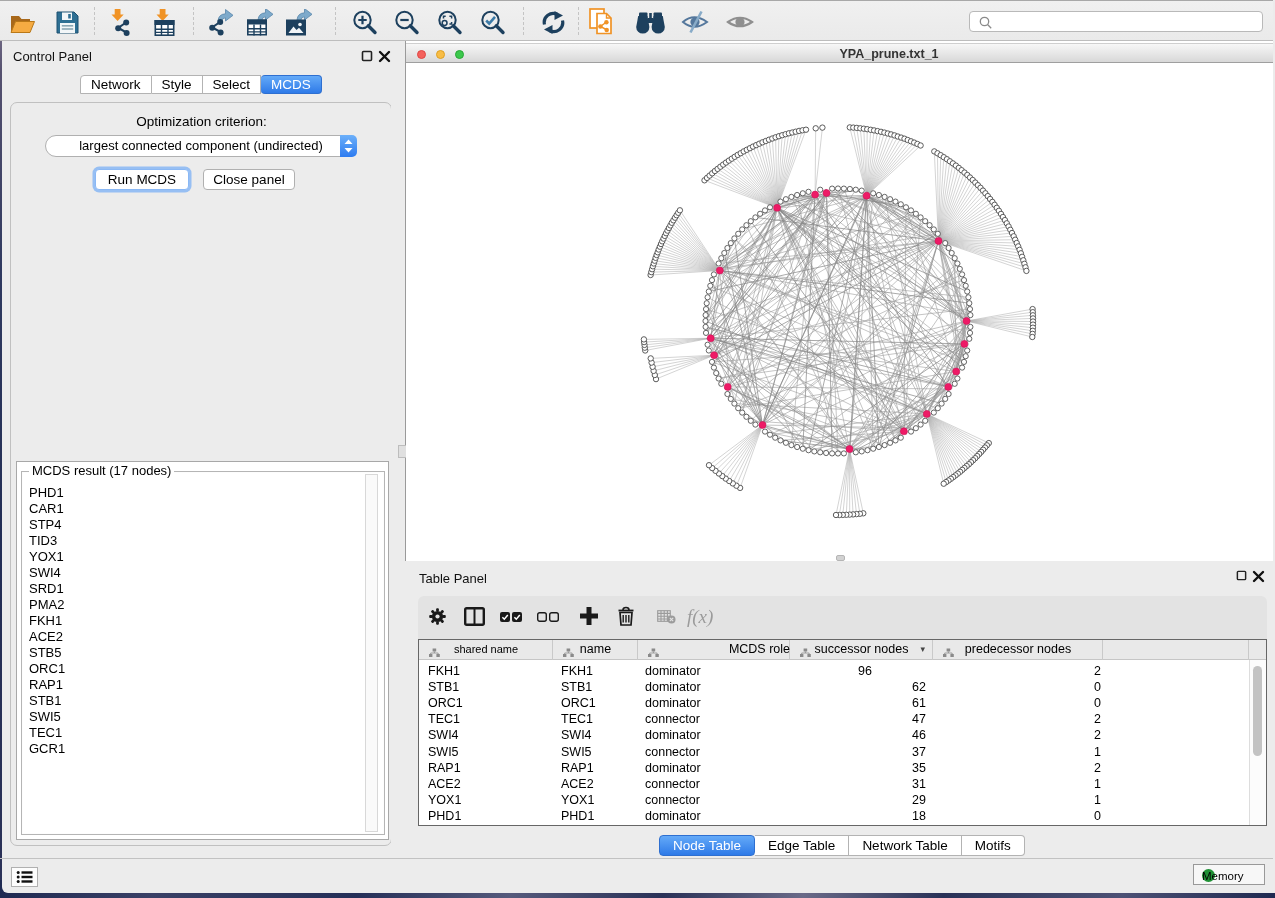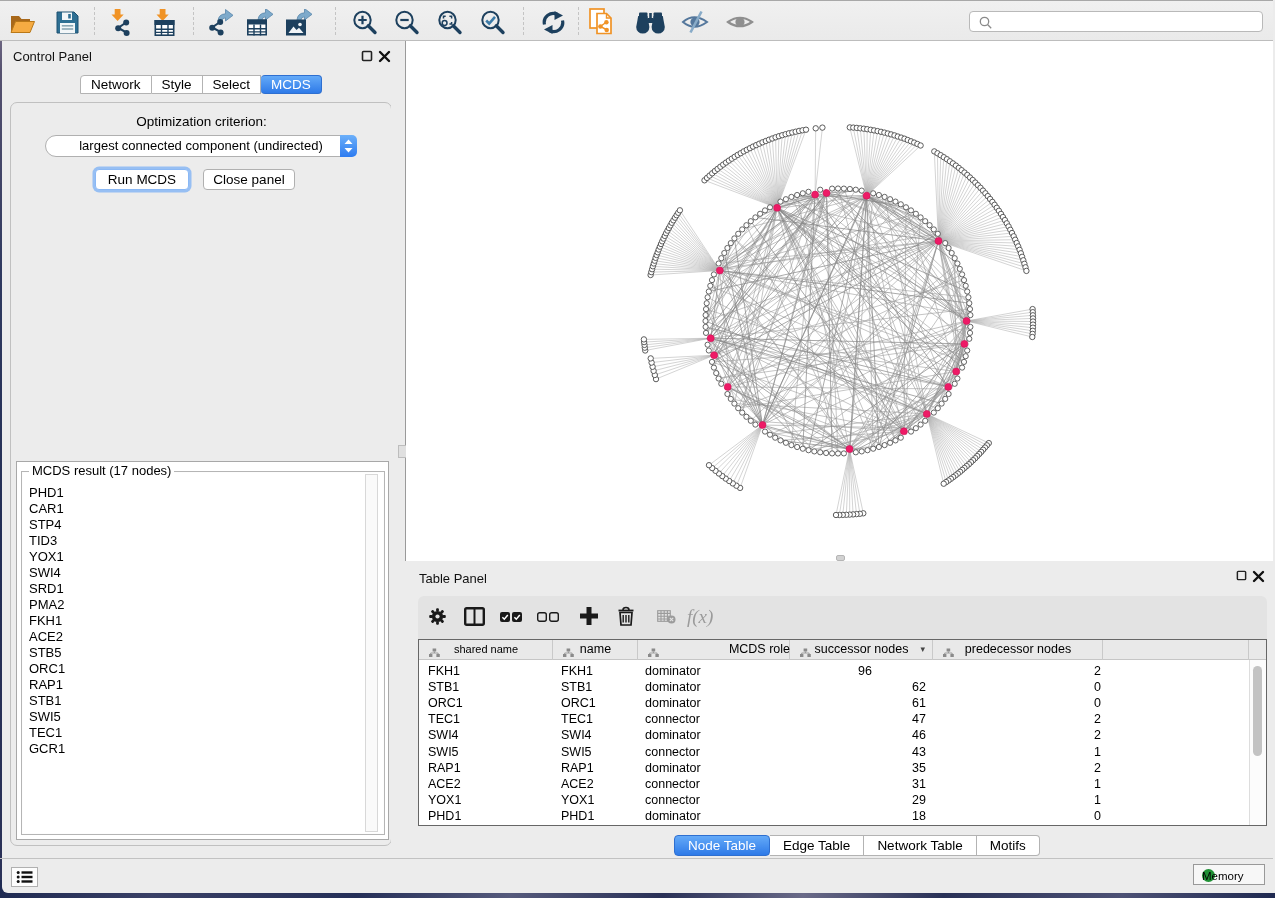--- a/index.html
+++ b/index.html
@@ -75,21 +75,21 @@
   background:#fff; border:1px solid #666; font-size:12px; }
 #tp-head { position:absolute; left:0; top:0; width:847px; height:20px;
   background:#e9e9e9; border-bottom:1px solid #c6c6c6; }
 .th { position:absolute; top:0; height:20px; border-right:1px solid #c9c9c9;
   font-size:12.5px; color:#000; text-align:center; line-height:19px; }
 .rowtxt { position:absolute; font-size:12.5px; color:#000; line-height:16.3px; white-space:pre; }
 #tp-scroll { position:absolute; right:0px; top:20px; width:17px; height:165px;
   background:#fcfcfc; border-left:1px solid #ddd; }
 #tp-thumb { position:absolute; left:3px; top:6px; width:9px; height:90px;
   background:#c3c3c3; border-radius:5px; }
-#bottabs { position:absolute; left:254px; top:274px; height:21px; display:flex; font-size:13.5px;margin-left:15px; }
+#bottabs { position:absolute; left:254px; top:274px; height:21px; display:flex; font-size:13.5px; }
 #bottabs .tab { height:21px; line-height:20px; padding:0 13px; }
 
 #statusline { position:absolute; left:0; top:858px; width:1273px; border-top:1px solid #c2c2c2; }
 #stat-left { position:absolute; left:11px; top:867px; width:27px; height:20px;
   background:#fdfdfd; border:1px solid #b0b0b0; }
 #memory { position:absolute; left:1193px; top:864px; width:72px; height:21px;
   background:#f7f7f7; border:1px solid #999; font-size:11.5px; color:#000; }
 </style>
 </head>
 <body>
@@ -261,20 +261,26 @@
     <div id="mcds-legend">MCDS result (17 nodes)</div>
     <div id="mcds-list">PHD1<br>CAR1<br>STP4<br>TID3<br>YOX1<br>SWI4<br>SRD1<br>PMA2<br>FKH1<br>ACE2<br>STB5<br>ORC1<br>RAP1<br>STB1<br>SWI5<br>TEC1<br>GCR1</div>
     <div id="mcds-scroll"></div>
   </div>
 </div>
 <div id="vsplit">
     <div id="vsplit-h"></div>
   </div>
 
 <div id="net">
+  <div id="net-title">
+    <div class="tl" style="left:10.5px;background:#f4615c;border:0.5px solid #df4744"></div>
+    <div class="tl" style="left:29.5px;background:#f8bd46;border:0.5px solid #dfa023"></div>
+    <div class="tl" style="left:48.5px;background:#3cc84c;border:0.5px solid #27a835"></div>
+    <div class="t">YPA_prune.txt_1</div>
+  </div>
   <div id="net-canvas">
       <svg width="868" height="497" viewBox="0 0 868 497" style="position:absolute;left:0;top:0">
 <path stroke="#b0b0b0" stroke-width="0.55" fill="none" d="M371.1 143.8L298.5 116.3M371.1 143.8L301.0 113.9M371.1 143.8L303.6 111.6M371.1 143.8L306.2 109.3M371.1 143.8L308.9 107.0M371.1 143.8L311.6 104.9M371.1 143.8L314.4 102.7M371.1 143.8L317.2 100.6M371.1 143.8L320.0 98.6M371.1 143.8L322.9 96.6M371.1 143.8L325.8 94.7M371.1 143.8L328.7 92.8M371.1 143.8L331.7 90.9M371.1 143.8L334.7 89.2M371.1 143.8L337.7 87.4M371.1 143.8L340.8 85.8M371.1 143.8L343.9 84.2M371.1 143.8L347.0 82.6M371.1 143.8L350.2 81.1M371.1 143.8L353.3 79.7M371.1 143.8L356.5 78.3M371.1 143.8L359.8 77.0M371.1 143.8L363.0 75.7M371.1 143.8L366.3 74.5M371.1 143.8L369.6 73.3M371.1 143.8L372.9 72.2M371.1 143.8L376.2 71.2M371.1 143.8L379.6 70.2M371.1 143.8L382.9 69.3M371.1 143.8L386.3 68.5M371.1 143.8L389.7 67.7M371.1 143.8L393.1 66.9M371.1 143.8L396.5 66.3M371.1 143.8L400.0 65.7M409.1 130.6L409.7 64.3M409.1 130.6L416.4 63.6M460.6 131.7L443.8 63.4M460.6 131.7L447.3 63.6M460.6 131.7L450.8 63.9M460.6 131.7L454.3 64.3M460.6 131.7L457.8 64.7M460.6 131.7L461.2 65.2M460.6 131.7L464.7 65.8M460.6 131.7L468.1 66.4M460.6 131.7L471.6 67.1M460.6 131.7L475.0 67.8M460.6 131.7L478.4 68.6M460.6 131.7L481.8 69.5M460.6 131.7L485.1 70.4M460.6 131.7L488.5 71.4M460.6 131.7L491.8 72.5M460.6 131.7L495.2 73.6M460.6 131.7L498.5 74.7M460.6 131.7L501.7 76.0M460.6 131.7L505.0 77.3M460.6 131.7L508.2 78.6M460.6 131.7L511.4 80.0M460.6 131.7L514.6 81.5M532.5 176.9L528.3 87.4M532.5 176.9L531.5 89.3M532.5 176.9L534.7 91.2M532.5 176.9L537.8 93.2M532.5 176.9L540.9 95.2M532.5 176.9L543.9 97.3M532.5 176.9L546.9 99.4M532.5 176.9L549.9 101.6M532.5 176.9L552.8 103.9M532.5 176.9L555.6 106.2M532.5 176.9L558.5 108.6M532.5 176.9L561.3 111.0M532.5 176.9L564.0 113.5M532.5 176.9L566.7 116.0M532.5 176.9L569.3 118.6M532.5 176.9L571.9 121.2M532.5 176.9L574.5 123.8M532.5 176.9L577.0 126.6M532.5 176.9L579.4 129.3M532.5 176.9L581.8 132.1M532.5 176.9L584.1 135.0M532.5 176.9L586.4 137.9M532.5 176.9L588.6 140.8M532.5 176.9L590.8 143.8M532.5 176.9L592.9 146.8M532.5 176.9L595.0 149.9M532.5 176.9L596.9 153.0M532.5 176.9L598.9 156.1M532.5 176.9L600.8 159.3M532.5 176.9L602.6 162.5M532.5 176.9L604.3 165.8M532.5 176.9L606.0 169.0M532.5 176.9L607.7 172.3M532.5 176.9L609.2 175.7M532.5 176.9L610.7 179.0M532.5 176.9L612.2 182.4M532.5 176.9L613.6 185.8M532.5 176.9L614.9 189.3M532.5 176.9L616.1 192.8M532.5 176.9L617.3 196.3M532.5 176.9L618.4 199.8M532.5 176.9L619.5 203.3M532.5 176.9L620.4 206.9M560.5 257.0L626.6 245.1M560.5 257.0L626.8 248.2M560.5 257.0L626.9 251.3M560.5 257.0L627.0 254.4M560.5 257.0L627.0 257.5M560.5 257.0L627.0 260.6M560.5 257.0L626.9 263.7M560.5 257.0L626.8 266.8M560.5 257.0L626.6 269.9M560.5 257.0L626.3 273.0M520.8 349.9L582.8 379.1M520.8 349.9L580.9 381.3M520.8 349.9L579.0 383.5M520.8 349.9L577.1 385.7M520.8 349.9L575.2 387.9M520.8 349.9L573.2 390.0M520.8 349.9L571.2 392.1M520.8 349.9L569.2 394.2M520.8 349.9L567.1 396.2M520.8 349.9L565.0 398.2M520.8 349.9L562.9 400.2M520.8 349.9L560.7 402.1M520.8 349.9L558.5 404.0M520.8 349.9L556.3 405.9M520.8 349.9L554.1 407.8M520.8 349.9L551.8 409.6M520.8 349.9L549.5 411.4M520.8 349.9L547.2 413.1M520.8 349.9L544.9 414.8M520.8 349.9L542.5 416.5M520.8 349.9L540.1 418.1M520.8 349.9L537.7 419.7M443.5 385.0L457.3 449.3M443.5 385.0L453.9 449.8M443.5 385.0L450.5 450.1M443.5 385.0L447.1 450.4M443.5 385.0L443.7 450.6M443.5 385.0L440.3 450.8M443.5 385.0L436.8 450.9M443.5 385.0L433.4 451.0M443.5 385.0L430.0 451.0M356.5 361.0L334.1 423.9M356.5 361.0L330.4 421.7M356.5 361.0L326.8 419.4M356.5 361.0L323.2 417.0M356.5 361.0L319.7 414.6M356.5 361.0L316.3 412.1M356.5 361.0L312.9 409.5M356.5 361.0L309.5 406.8M356.5 361.0L306.2 404.1M356.5 361.0L303.0 401.2M308.1 291.2L250.0 315.1M308.1 291.2L248.8 311.0M308.1 291.2L247.6 306.9M308.1 291.2L246.6 302.8M308.1 291.2L245.6 298.6M308.1 291.2L244.7 294.4M304.7 274.2L239.2 286.5M304.7 274.2L238.8 283.7M304.7 274.2L238.5 280.9M304.7 274.2L238.1 278.1M304.7 274.2L237.9 275.4M313.8 206.5L244.6 211.0M313.8 206.5L245.3 208.1M313.8 206.5L246.1 205.2M313.8 206.5L246.9 202.3M313.8 206.5L247.8 199.5M313.8 206.5L248.7 196.7M313.8 206.5L249.6 193.8M313.8 206.5L250.6 191.0M313.8 206.5L251.7 188.3M313.8 206.5L252.7 185.5M313.8 206.5L253.9 182.7M313.8 206.5L255.0 180.0M313.8 206.5L256.2 177.3M313.8 206.5L257.5 174.6M313.8 206.5L258.8 171.9M313.8 206.5L260.1 169.2M313.8 206.5L261.5 166.6M313.8 206.5L262.9 164.0M313.8 206.5L264.4 161.4M313.8 206.5L265.8 158.8M313.8 206.5L267.4 156.3M313.8 206.5L269.0 153.7M313.8 206.5L270.6 151.2M313.8 206.5L272.2 148.8M313.8 206.5L273.9 146.3"></path>
 <path stroke="#9d9d9d" stroke-width="0.6" fill="none" d="M371.1 143.8L472.9 383.0M371.1 143.8L559.7 292.2M371.1 143.8L307.9 303.6M371.1 143.8L321.4 330.0M371.1 143.8L432.0 389.5M371.1 143.8L505.0 367.6M371.1 143.8L449.8 125.7M371.1 143.8L500.0 370.7M371.1 143.8L328.4 339.6M371.1 143.8L467.2 384.7M371.1 143.8L304.3 292.2M371.1 143.8L306.0 216.1M371.1 143.8L563.3 274.8M371.1 143.8L299.6 251.1M371.1 143.8L489.5 376.4M371.1 143.8L321.4 184.0M371.1 143.8L344.8 157.2M371.1 143.8L299.6 262.9M371.1 143.8L336.2 348.6M371.1 143.8L564.4 251.1M409.1 130.6L318.3 325.0M409.1 130.6L301.6 233.3M409.1 130.6L514.6 360.6M409.1 130.6L315.3 319.8M409.1 130.6L489.5 376.4M409.1 130.6L385.4 132.9M409.1 130.6L299.6 251.1M409.1 130.6L494.8 140.3M409.1 130.6L364.0 143.3M409.1 130.6L369.2 140.3M409.1 130.6L349.4 153.4M409.1 130.6L336.2 348.6M409.1 130.6L523.6 352.8M409.1 130.6L385.4 381.1M420.5 129.0L312.6 199.5M420.5 129.0L332.2 344.2M420.5 129.0L542.6 184.0M420.5 129.0L432.0 389.5M420.5 129.0L306.0 297.9M420.5 129.0L563.3 239.2M420.5 129.0L359.0 146.4M460.6 131.7L509.9 149.8M460.6 131.7L561.2 227.5M460.6 131.7L564.0 268.9M460.6 131.7L467.2 384.7M460.6 131.7L300.0 268.9M460.6 131.7L336.2 165.4M460.6 131.7L302.8 227.5M460.6 131.7L494.8 140.3M460.6 131.7L564.5 257.0M460.6 131.7L523.6 161.2M460.6 131.7L359.0 146.4M460.6 131.7L443.9 389.0M460.6 131.7L563.3 239.2M460.6 131.7L505.0 367.6M460.6 131.7L545.7 189.0M460.6 131.7L542.6 330.0M460.6 131.7L312.6 199.5M460.6 131.7L414.2 388.3M532.5 176.9L300.7 274.8M532.5 176.9L561.2 227.5M532.5 176.9L449.8 125.7M532.5 176.9L332.2 344.2M532.5 176.9L344.8 356.8M532.5 176.9L310.2 204.9M532.5 176.9L414.2 125.7M532.5 176.9L374.5 137.6M532.5 176.9L472.9 131.0M532.5 176.9L489.5 137.6M532.5 176.9L461.5 386.2M532.5 176.9L321.4 330.0M532.5 176.9L556.1 303.6M532.5 176.9L385.4 381.1M532.5 176.9L564.0 268.9M532.5 176.9L299.5 257.0M532.5 176.9L467.2 384.7M532.5 176.9L564.5 257.0M532.5 176.9L553.8 309.1M532.5 176.9L312.6 199.5M532.5 176.9L558.0 297.9M532.5 176.9L562.4 280.7M532.5 176.9L461.5 127.8M560.5 257.0L519.2 356.8M560.5 257.0L478.6 132.9M560.5 257.0L489.5 376.4M560.5 257.0L545.7 325.0M560.5 257.0L564.0 245.1M560.5 257.0L500.0 370.7M560.5 257.0L312.6 314.5M560.5 257.0L391.1 383.0M560.5 257.0L531.8 169.8M560.5 257.0L527.8 165.4M560.5 257.0L332.2 344.2M560.5 257.0L414.2 125.7M560.5 257.0L535.6 339.6M560.5 257.0L396.8 129.3M558.4 279.9L545.7 189.0M558.4 279.9L539.2 334.9M558.4 279.9L551.4 199.5M558.4 279.9L514.6 360.6M558.4 279.9L364.0 370.7M558.4 279.9L527.8 348.6M558.4 279.9L312.6 314.5M558.4 279.9L420.1 125.0M558.4 279.9L306.0 297.9M550.2 307.5L500.0 143.3M550.2 307.5L312.6 199.5M550.2 307.5L523.6 352.8M550.2 307.5L564.0 268.9M550.2 307.5L563.3 239.2M550.2 307.5L332.2 344.2M550.2 307.5L548.7 194.2M550.2 307.5L300.7 274.8M550.2 307.5L443.9 389.0M542.3 322.9L564.0 268.9M542.3 322.9L304.3 221.8M542.3 322.9L484.1 378.8M542.3 322.9L437.9 389.4M542.3 322.9L300.7 274.8M542.3 322.9L467.2 384.7M542.3 322.9L478.6 381.1M542.3 322.9L408.3 387.4M542.3 322.9L300.0 245.1M520.8 349.9L548.7 319.8M520.8 349.9L564.5 257.0M520.8 349.9L328.4 174.4M520.8 349.9L300.7 274.8M520.8 349.9L396.8 384.7M520.8 349.9L478.6 132.9M520.8 349.9L455.7 126.6M520.8 349.9L564.0 268.9M520.8 349.9L472.9 383.0M520.8 349.9L414.2 388.3M520.8 349.9L299.6 262.9M520.8 349.9L562.4 280.7M520.8 349.9L437.9 124.6M520.8 349.9L364.0 370.7M520.8 349.9L301.6 233.3M520.8 349.9L564.4 251.1M520.8 349.9L328.4 339.6M497.9 367.3L374.5 376.4M497.9 367.3L328.4 174.4M497.9 367.3L432.0 124.5M497.9 367.3L306.0 297.9M497.9 367.3L300.0 268.9M497.9 367.3L402.5 386.2M497.9 367.3L385.4 132.9M497.9 367.3L553.8 309.1M497.9 367.3L514.6 153.4M497.9 367.3L324.8 334.9M497.9 367.3L344.8 356.8M497.9 367.3L500.0 143.3M497.9 367.3L307.9 210.4M443.5 385.0L301.6 280.7M443.5 385.0L300.7 274.8M443.5 385.0L553.8 309.1M443.5 385.0L478.6 381.1M443.5 385.0L467.2 129.3M443.5 385.0L340.4 161.2M443.5 385.0L312.6 199.5M443.5 385.0L551.4 199.5M443.5 385.0L467.2 384.7M443.5 385.0L391.1 131.0M443.5 385.0L359.0 367.6M443.5 385.0L548.7 319.8M443.5 385.0L564.5 257.0M443.5 385.0L558.0 216.1M443.5 385.0L563.3 239.2M443.5 385.0L349.4 360.6M356.5 361.0L420.1 125.0M356.5 361.0L564.5 257.0M356.5 361.0L300.7 239.2M356.5 361.0L336.2 348.6M356.5 361.0L509.9 149.8M356.5 361.0L478.6 132.9M356.5 361.0L332.2 344.2M356.5 361.0L551.4 199.5M356.5 361.0L519.2 157.2M356.5 361.0L385.4 381.1M356.5 361.0L509.9 364.2M356.5 361.0L300.0 245.1M356.5 361.0L553.8 204.9M321.7 322.9L564.4 262.9M321.7 322.9L478.6 381.1M321.7 322.9L449.8 125.7M321.7 322.9L374.5 376.4M321.7 322.9L556.1 210.4M321.7 322.9L505.0 146.4M321.7 322.9L545.7 325.0M321.7 322.9L306.0 297.9M321.7 322.9L455.7 387.4M321.7 322.9L494.8 140.3M321.7 322.9L437.9 389.4M308.1 291.2L519.2 157.2M308.1 291.2L489.5 137.6M308.1 291.2L299.5 257.0M308.1 291.2L558.0 216.1M308.1 291.2L472.9 131.0M304.7 274.2L408.3 387.4M304.7 274.2L332.2 344.2M304.7 274.2L531.8 344.2M304.7 274.2L437.9 124.6M304.7 274.2L426.1 124.6M304.7 274.2L324.8 179.1M304.7 274.2L564.0 245.1M304.7 274.2L509.9 149.8M313.8 206.5L349.4 153.4M313.8 206.5L396.8 129.3M313.8 206.5L443.9 125.0M313.8 206.5L564.4 251.1M313.8 206.5L324.8 334.9M313.8 206.5L531.8 169.8M313.8 206.5L299.6 262.9M313.8 206.5L467.2 129.3M313.8 206.5L558.0 297.9M313.8 206.5L332.2 169.8M313.8 206.5L420.1 125.0M313.8 206.5L391.1 383.0M313.8 206.5L509.9 149.8M313.8 206.5L449.8 388.3M313.8 206.5L562.4 233.3M313.8 206.5L559.7 292.2"></path>
 <path stroke="#858585" stroke-width="0.7" fill="none" d="M371.1 143.8L299.5 257.0M371.1 143.8L484.1 378.8M371.1 143.8L556.1 303.6M371.1 143.8L558.0 297.9M371.1 143.8L561.2 227.5M409.1 130.6L396.8 384.7M409.1 130.6L300.0 268.9M420.5 129.0L500.0 143.3M420.5 129.0L426.1 389.4M420.5 129.0L300.7 274.8M420.5 129.0L455.7 126.6M460.6 131.7L304.3 292.2M460.6 131.7L472.9 383.0M460.6 131.7L402.5 386.2M460.6 131.7L535.6 174.4M460.6 131.7L385.4 132.9M460.6 131.7L519.2 157.2M460.6 131.7L551.4 199.5M532.5 176.9L306.0 297.9M532.5 176.9L302.8 227.5M532.5 176.9L472.9 383.0M532.5 176.9L349.4 153.4M532.5 176.9L519.2 157.2M560.5 257.0L426.1 124.6M560.5 257.0L385.4 132.9M558.4 279.9L561.2 227.5M558.4 279.9L402.5 386.2M558.4 279.9L461.5 386.2M550.2 307.5L489.5 376.4M542.3 322.9L299.6 262.9M520.8 349.9L299.5 257.0M520.8 349.9L443.9 389.0M497.9 367.3L478.6 381.1M497.9 367.3L344.8 157.2M443.5 385.0L374.5 376.4M443.5 385.0L302.8 286.5M356.5 361.0L306.0 216.1M356.5 361.0L461.5 127.8M356.5 361.0L318.3 189.0M356.5 361.0L328.4 174.4M308.1 291.2L402.5 386.2M308.1 291.2L531.8 169.8M304.7 274.2L535.6 339.6M313.8 206.5L563.3 239.2M371.1 143.8L420.5 129.0M371.1 143.8L560.5 257.0M371.1 143.8L550.2 307.5M371.1 143.8L542.3 322.9M371.1 143.8L308.1 291.2M409.1 130.6L542.3 322.9M409.1 130.6L313.8 206.5M420.5 129.0L356.5 361.0M420.5 129.0L304.7 274.2M460.6 131.7L532.5 176.9M460.6 131.7L443.5 385.0M460.6 131.7L356.5 361.0M558.4 279.9L550.2 307.5M558.4 279.9L304.7 274.2M520.8 349.9L497.9 367.3M497.9 367.3L313.8 206.5M443.5 385.0L356.5 361.0M443.5 385.0L321.7 322.9M356.5 361.0L308.1 291.2M356.5 361.0L304.7 274.2M304.7 274.2L313.8 206.5"></path>
 <g fill="#ffffff" stroke="#4a4a4a" stroke-width="0.85">
           <circle cx="564.4" cy="262.9" r="2.6"></circle>
           <circle cx="564.0" cy="268.9" r="2.6"></circle>
           <circle cx="563.3" cy="274.8" r="2.6"></circle>
           <circle cx="561.2" cy="286.5" r="2.6"></circle>
@@ -749,21 +755,21 @@
       <div class="rowtxt" style="left:407px;width:100px;text-align:right;top:71.1px">47</div>
       <div class="rowtxt" style="left:582px;width:100px;text-align:right;top:71.1px">2</div>
       <div class="rowtxt" style="left:9px;top:87.3px">SWI4</div>
       <div class="rowtxt" style="left:142px;top:87.3px">SWI4</div>
       <div class="rowtxt" style="left:226px;top:87.3px">dominator</div>
       <div class="rowtxt" style="left:407px;width:100px;text-align:right;top:87.3px">46</div>
       <div class="rowtxt" style="left:582px;width:100px;text-align:right;top:87.3px">2</div>
       <div class="rowtxt" style="left:9px;top:103.5px">SWI5</div>
       <div class="rowtxt" style="left:142px;top:103.5px">SWI5</div>
       <div class="rowtxt" style="left:226px;top:103.5px">connector</div>
-      <div class="rowtxt" style="left:407px;width:100px;text-align:right;top:103.5px">43</div>
+      <div class="rowtxt" style="left:407px;width:100px;text-align:right;top:103.5px">37</div>
       <div class="rowtxt" style="left:582px;width:100px;text-align:right;top:103.5px">1</div>
       <div class="rowtxt" style="left:9px;top:119.7px">RAP1</div>
       <div class="rowtxt" style="left:142px;top:119.7px">RAP1</div>
       <div class="rowtxt" style="left:226px;top:119.7px">dominator</div>
       <div class="rowtxt" style="left:407px;width:100px;text-align:right;top:119.7px">35</div>
       <div class="rowtxt" style="left:582px;width:100px;text-align:right;top:119.7px">2</div>
       <div class="rowtxt" style="left:9px;top:135.9px">ACE2</div>
       <div class="rowtxt" style="left:142px;top:135.9px">ACE2</div>
       <div class="rowtxt" style="left:226px;top:135.9px">connector</div>
       <div class="rowtxt" style="left:407px;width:100px;text-align:right;top:135.9px">31</div>

